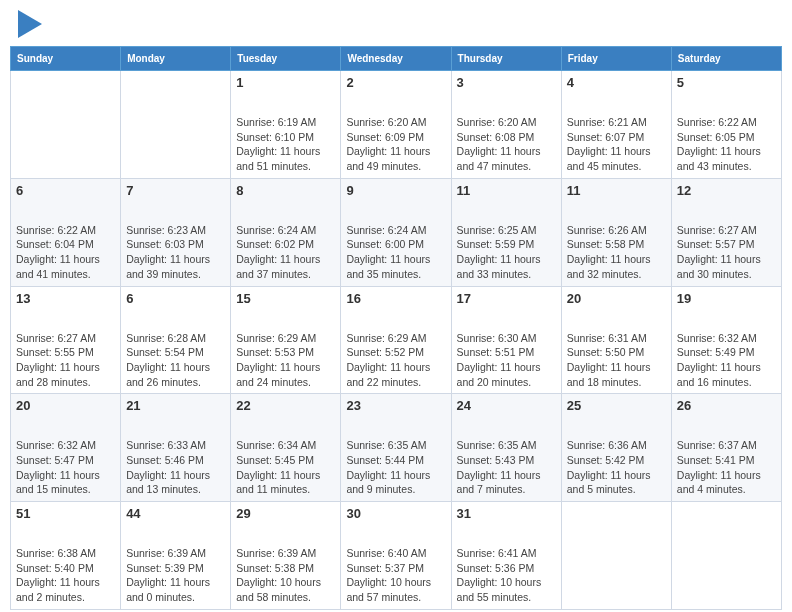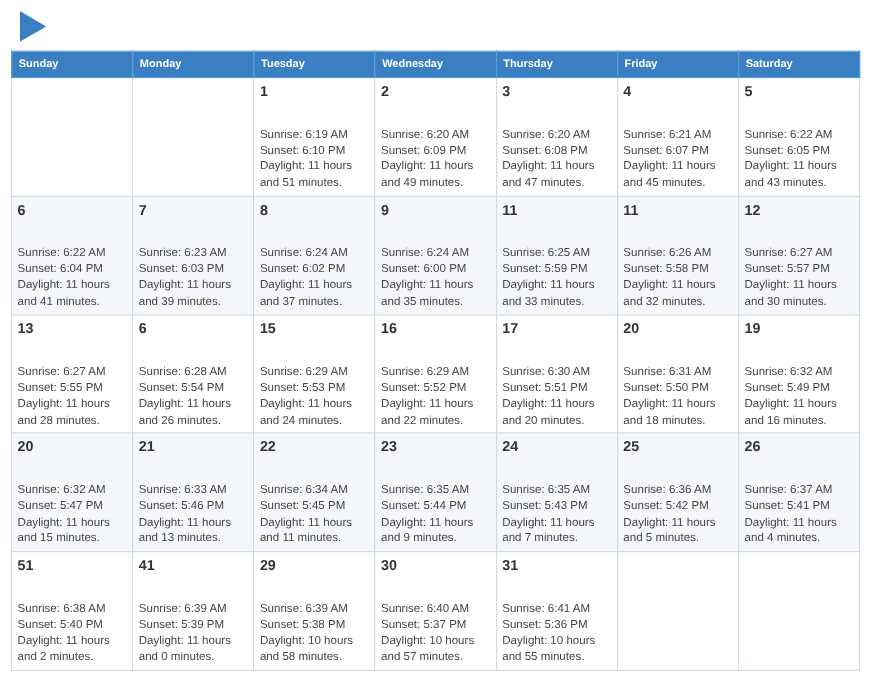--- a/index.html
+++ b/index.html
@@ -241,21 +241,21 @@
           <span class="day-number">26</span>
           <div class="day-detail">Sunrise: 6:37 AM<br>Sunset: 5:41 PM<br>Daylight: 11 hours and 4 minutes.</div>
         </td>
       </tr>
       <tr>
         <td>
           <span class="day-number">51</span>
           <div class="day-detail">Sunrise: 6:38 AM<br>Sunset: 5:40 PM<br>Daylight: 11 hours and 2 minutes.</div>
         </td>
         <td>
-          <span class="day-number">41</span>
+          <span class="day-number">44</span>
           <div class="day-detail">Sunrise: 6:39 AM<br>Sunset: 5:39 PM<br>Daylight: 11 hours and 0 minutes.</div>
         </td>
         <td>
           <span class="day-number">29</span>
           <div class="day-detail">Sunrise: 6:39 AM<br>Sunset: 5:38 PM<br>Daylight: 10 hours and 58 minutes.</div>
         </td>
         <td>
           <span class="day-number">30</span>
           <div class="day-detail">Sunrise: 6:40 AM<br>Sunset: 5:37 PM<br>Daylight: 10 hours and 57 minutes.</div>
         </td>

